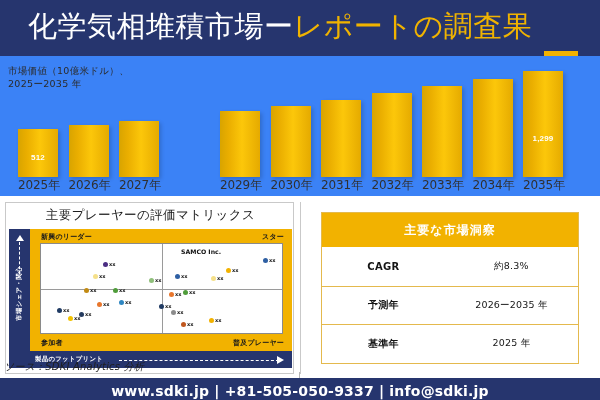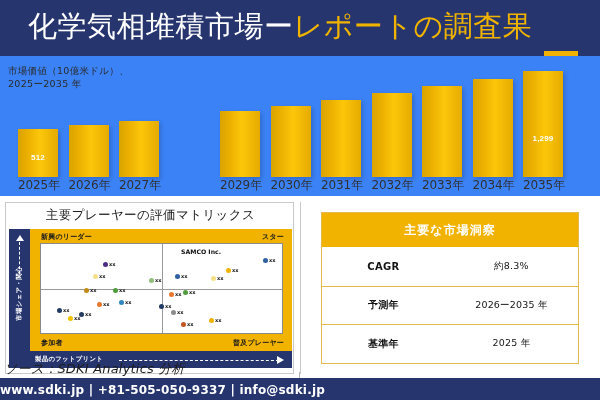--- a/index.html
+++ b/index.html
@@ -240,21 +240,21 @@
     position: absolute;
     left: 268px; top: 5px;
     width: 0; height: 0;
     border-top: 4px solid transparent;
     border-bottom: 4px solid transparent;
     border-left: 7px solid #ffffff;
   }
   #source-note {
     position: absolute;
     left: 4px; top: 360px;
-    font-size: 13px;
+    font-size: 10px;
     font-style: italic;
     color: #1e1e1e;
     letter-spacing: 0.2px;
     white-space: nowrap;
     font-family: "DejaVu Sans", "Liberation Sans", sans-serif;
   }
 
   
   #insights-panel {
     position: absolute;
@@ -315,21 +315,22 @@
   #footer {
     position: absolute;
     left: 0; top: 378px;
     width: 600px; height: 22px;
     background: #26356e;
   }
   #footer-text {
     position: absolute;
     left: 0; top: 5px;
     width: 600px;
-    font-size: 12px;
+    text-align: center;
+    font-size: 14px;
     font-weight: bold;
     color: #ffffff;
     letter-spacing: 0.2px;
     font-family: "DejaVu Sans", "Liberation Sans", sans-serif;
   }
   #footer-tick {
     position: absolute;
     left: 299px; top: 372px;
     width: 1px; height: 8px;
     background: #b7b7b7;

